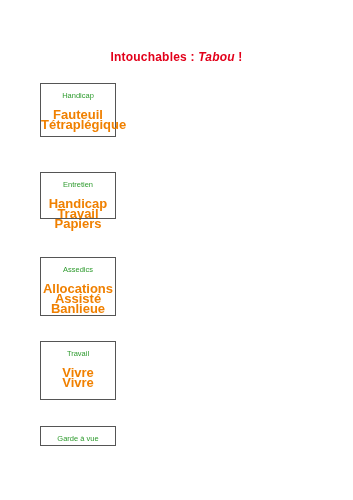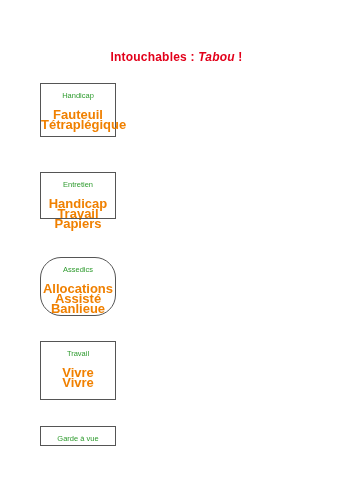--- a/index.html
+++ b/index.html
@@ -75,21 +75,21 @@
     <div class="box-item">Tétraplégique</div>
   </div>
 
   <div class="box" style="top:172px;height:47px;">
     <div class="box-head">Entretien</div>
     <div class="box-item">Handicap</div>
     <div class="box-item">Travail</div>
     <div class="box-item">Papiers</div>
   </div>
 
-  <div class="box" style="top:257px;height:59px;border-radius:21px;">
+  <div class="box" style="top:257px;height:59px;">
     <div class="box-head">Assedics</div>
     <div class="box-item">Allocations</div>
     <div class="box-item">Assisté</div>
     <div class="box-item">Banlieue</div>
   </div>
 
   <div class="box" style="top:341px;height:59px;">
     <div class="box-head">Travail</div>
     <div class="box-item">Vivre</div>
     <div class="box-item">Vivre</div>

